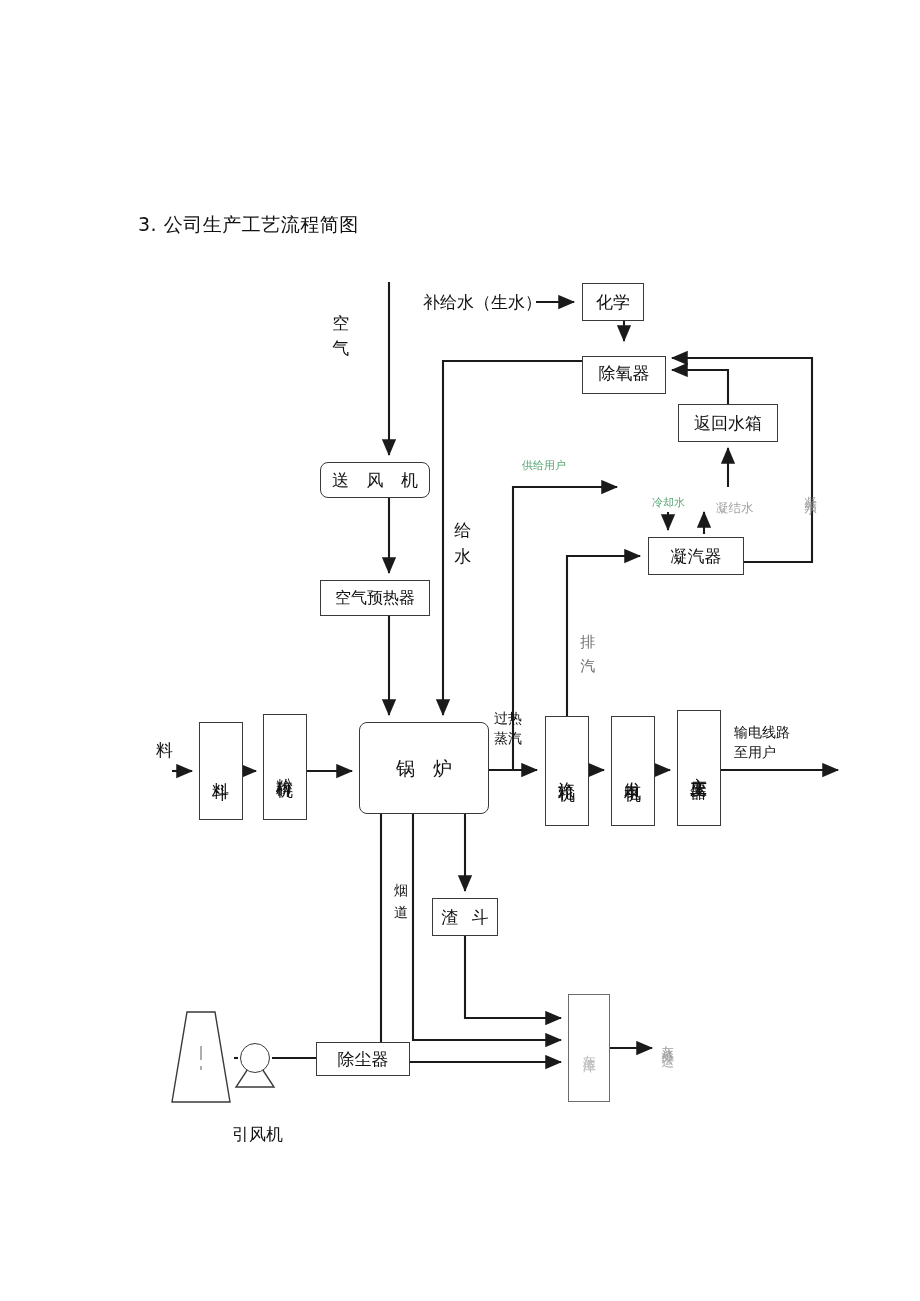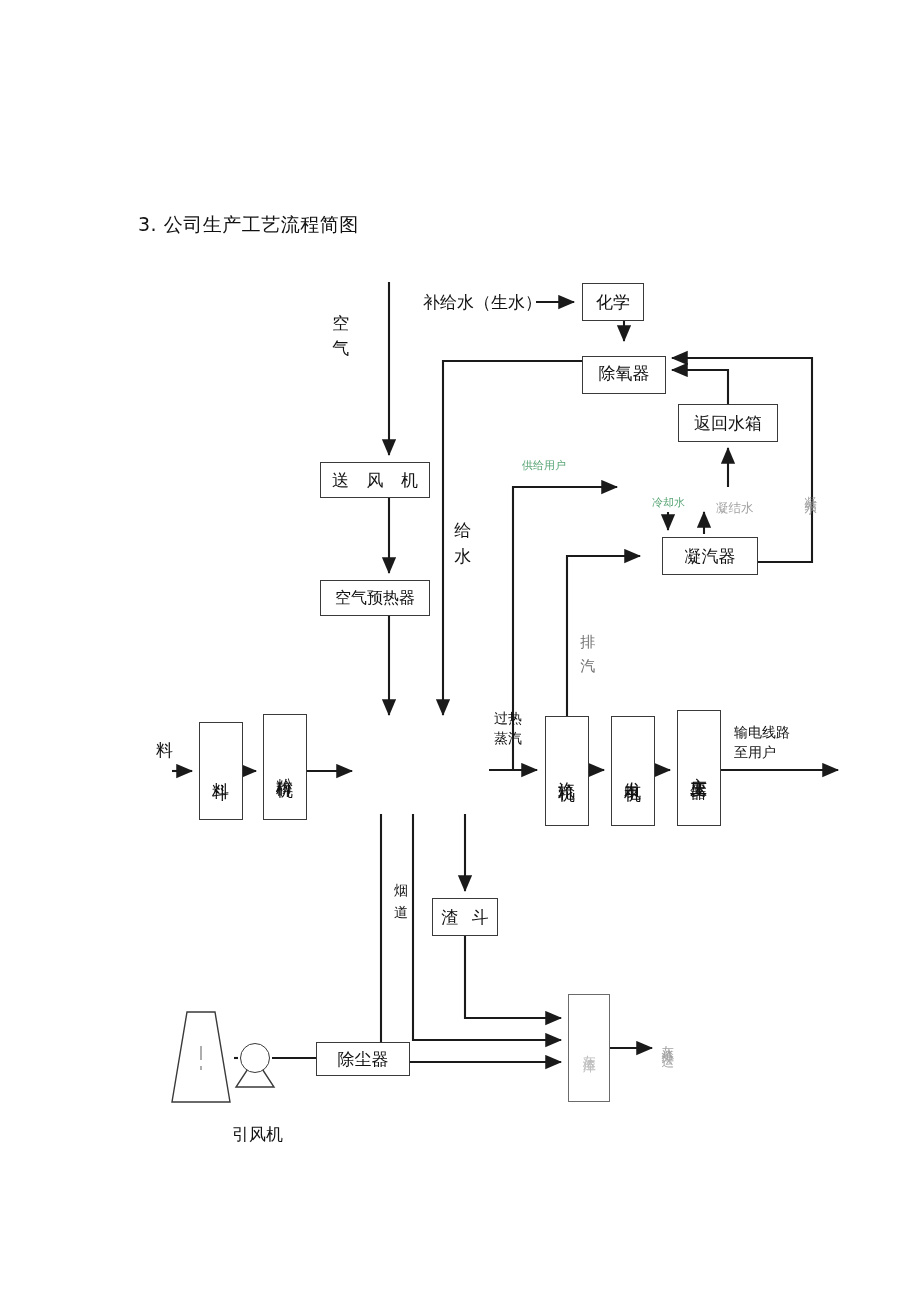--- a/index.html
+++ b/index.html
@@ -46,20 +46,21 @@
     justify-content: center;
     text-align: center;
     font-size: 17px;
     line-height: 1.18;
     color: #111;
     z-index: 3;
   }
   .node.wide-space {
     letter-spacing: 6px;
     text-indent: 6px;
+    border-radius: 8px;
   }
   .node.vert {
     writing-mode: vertical-rl;
     text-orientation: upright;
     letter-spacing: 2px;
     font-size: 17px;
   }
   .node.small-text {
     font-size: 16px;
   }
@@ -225,30 +226,31 @@
   <svg id="id-fan-base" class="shape" viewBox="0 0 42 30" xmlns="http://www.w3.org/2000/svg">
     <polygon points="21,0 40,29 2,29" fill="#ffffff" stroke="#3a3a3a" stroke-width="1.4"></polygon>
   </svg>
 
   <div class="node" style="left:582px; top:283px; width:62px; height:38px;">化学</div>
 
   <div class="node" style="left:582px; top:356px; width:84px; height:38px;font-family:Liberation Mono, monospace;">除氧器</div>
 
   <div class="node" style="left:678px; top:404px; width:100px; height:38px;">返回水箱</div>
 
-  <div class="node" style="left:648px; top:537px; width:96px; height:38px;margin-left:14px;">凝汽器</div>
+  <div class="node" style="left:648px; top:537px; width:96px; height:38px;">凝汽器</div>
 
   <div class="node wide-space" style="left:320px; top:462px; width:110px; height:36px;">送 风 机</div>
 
   <div class="node small-text" style="left:320px; top:580px; width:110px; height:36px;">空气预热器</div>
 
   <div class="node vert" style="left:199px; top:722px; width:44px; height:98px;">料斗</div>
 
   <div class="node vert" style="left:263px; top:714px; width:44px; height:106px;">粉碎机</div>
 
+  <div class="node wide-space" style="left:359px; top:722px; width:130px; height:92px; font-size:19px;">锅 炉</div>
 
   <div class="node vert" style="left:545px; top:716px; width:44px; height:110px;">汽轮机</div>
 
   <div class="node vert" style="left:611px; top:716px; width:44px; height:110px;">发电机</div>
 
   <div class="node vert" style="left:677px; top:710px; width:44px; height:116px;">主变压器</div>
 
   <div class="node" style="left:432px; top:898px; width:66px; height:38px; letter-spacing:4px; text-indent:4px;">渣 斗</div>
 
   <div class="node" style="left:316px; top:1042px; width:94px; height:34px;">除尘器</div>

